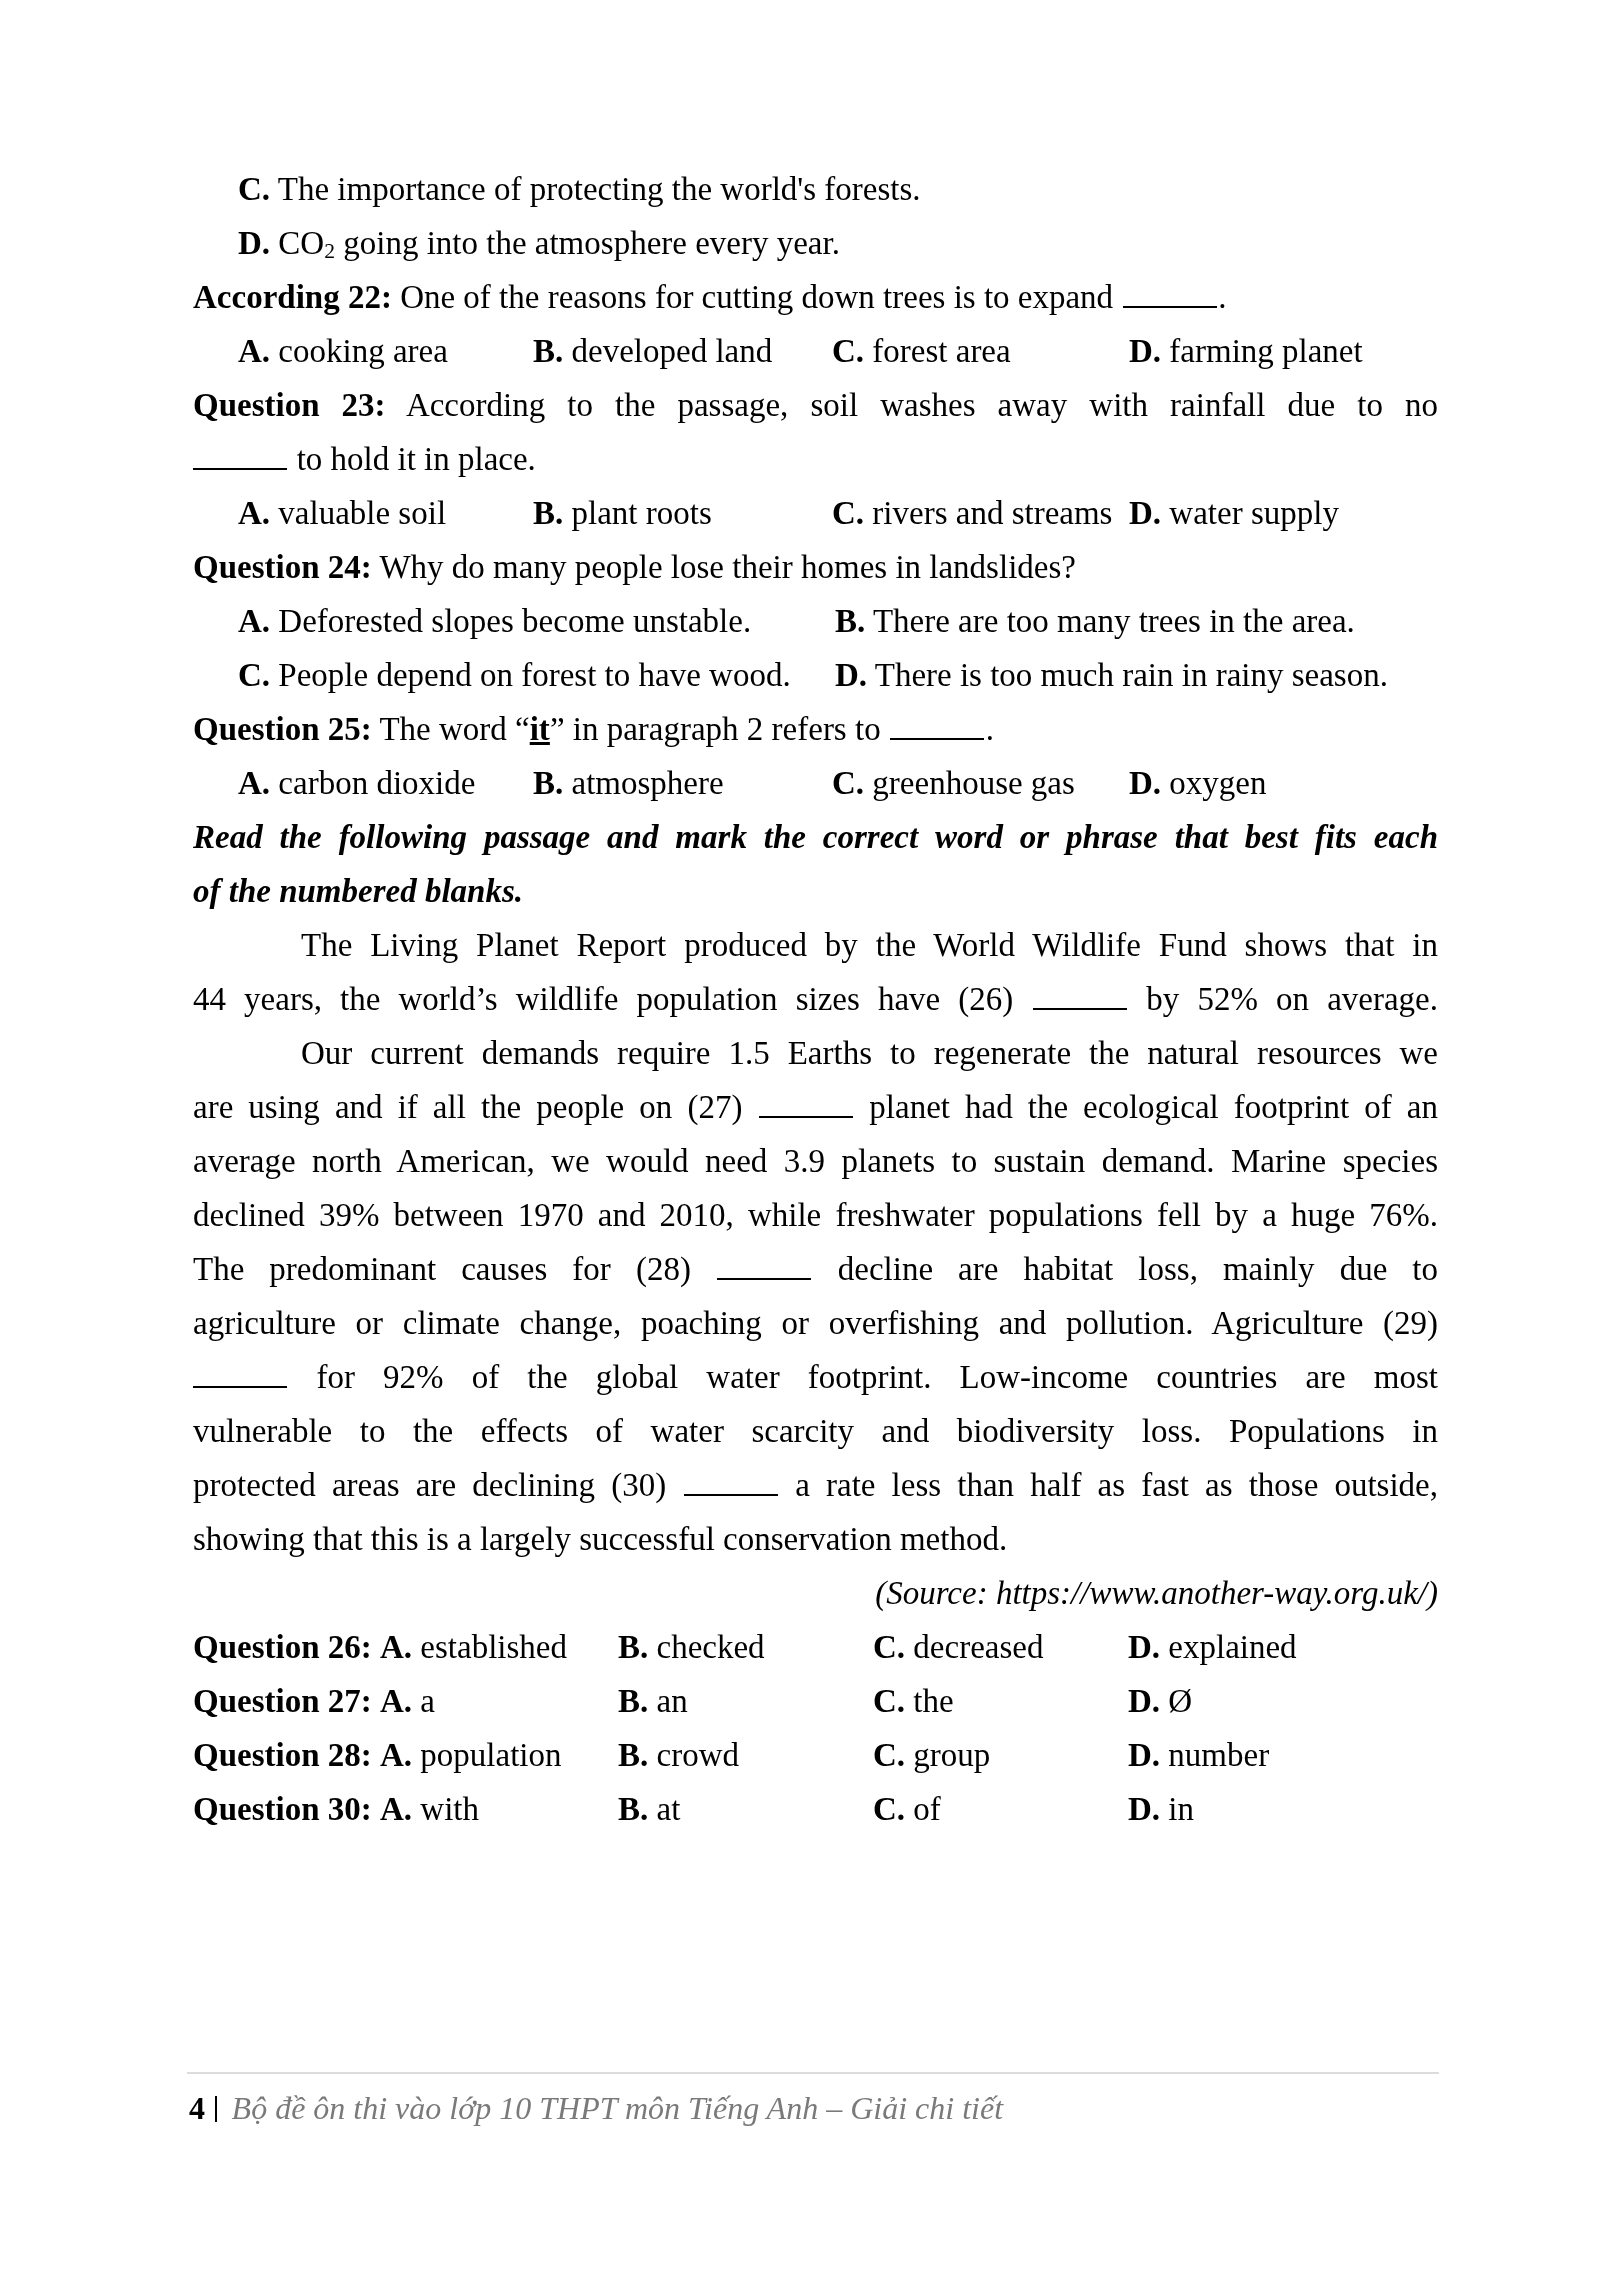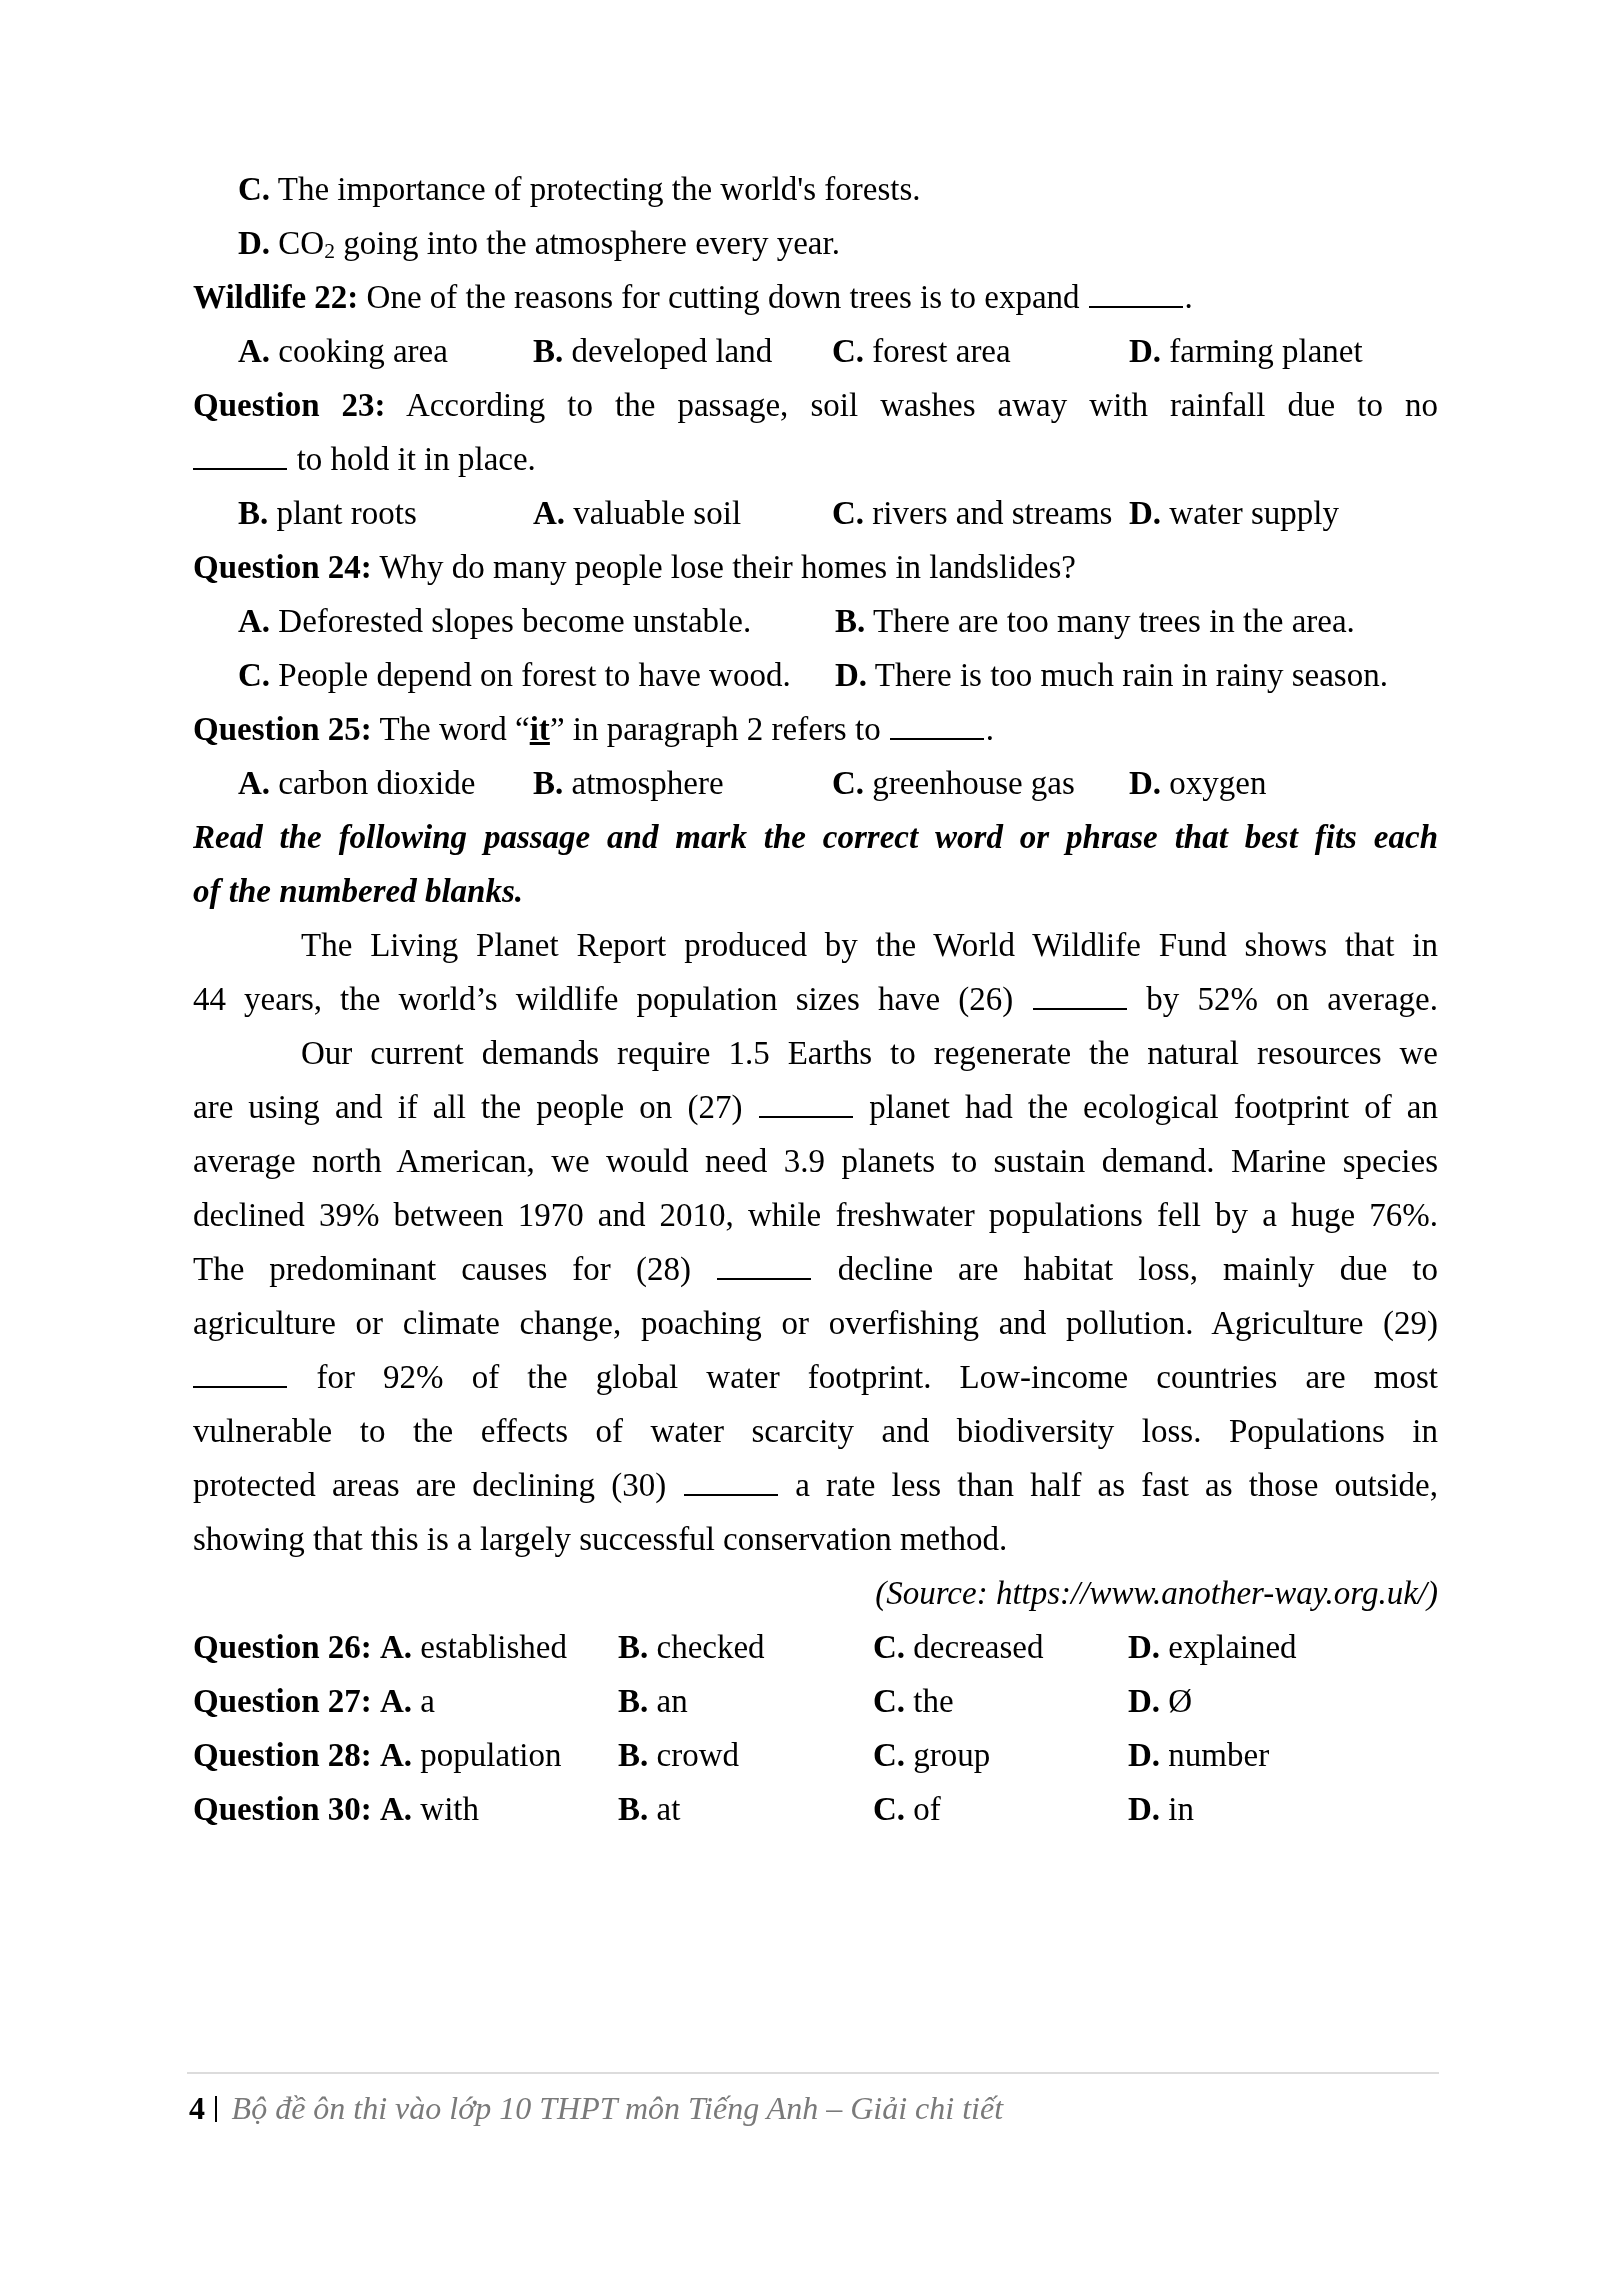--- a/index.html
+++ b/index.html
@@ -78,33 +78,33 @@
     .footer .title { font-style: italic; color: #7a7a7a; }
   </style>
 </head>
 <body>
 
 <div class="page">
 
   <span class="line indent"><span class="b">C.</span> <span>The importance of protecting the world's forests.</span></span>
   <span class="line indent"><span class="b">D.</span> <span>CO</span><span class="sub">2</span><span> going into the atmosphere every year.</span></span>
 
-  <span class="line"><span class="b">Wildlife 22:</span> <span>One of the reasons for cutting down trees is to expand</span> <span class="blank"></span><span>.</span></span>
+  <span class="line"><span class="b">According 22:</span> <span>One of the reasons for cutting down trees is to expand</span> <span class="blank"></span><span>.</span></span>
   <div class="line indent opts q22">
     <span class="opt"><span class="b">A.</span> <span>cooking area</span></span>
     <span class="opt"><span class="b">B.</span> <span>developed land</span></span>
     <span class="opt"><span class="b">C.</span> <span>forest area</span></span>
     <span class="opt"><span class="b">D.</span> <span>farming planet</span></span>
   </div>
 
   <span class="line justify"><span class="b">Question 23:</span> <span>According to the passage, soil washes away with rainfall due to no</span></span>
   <span class="line"><span class="blank" style="margin-left:0"></span> <span>to hold it in place.</span></span>
   <div class="line indent opts q23o">
+    <span class="opt"><span class="b">A.</span> <span>valuable soil</span></span>
     <span class="opt"><span class="b">B.</span> <span>plant roots</span></span>
-    <span class="opt"><span class="b">A.</span> <span>valuable soil</span></span>
     <span class="opt"><span class="b">C.</span> <span>rivers and streams</span></span>
     <span class="opt"><span class="b">D.</span> <span>water supply</span></span>
   </div>
 
   <span class="line"><span class="b">Question 24:</span> <span>Why do many people lose their homes in landslides?</span></span>
   <div class="line indent opts q24">
     <span class="opt"><span class="b">A.</span> <span>Deforested slopes become unstable.</span></span>
     <span class="opt"><span class="b">B.</span> <span>There are too many trees in the area.</span></span>
   </div>
   <div class="line indent opts q24">

